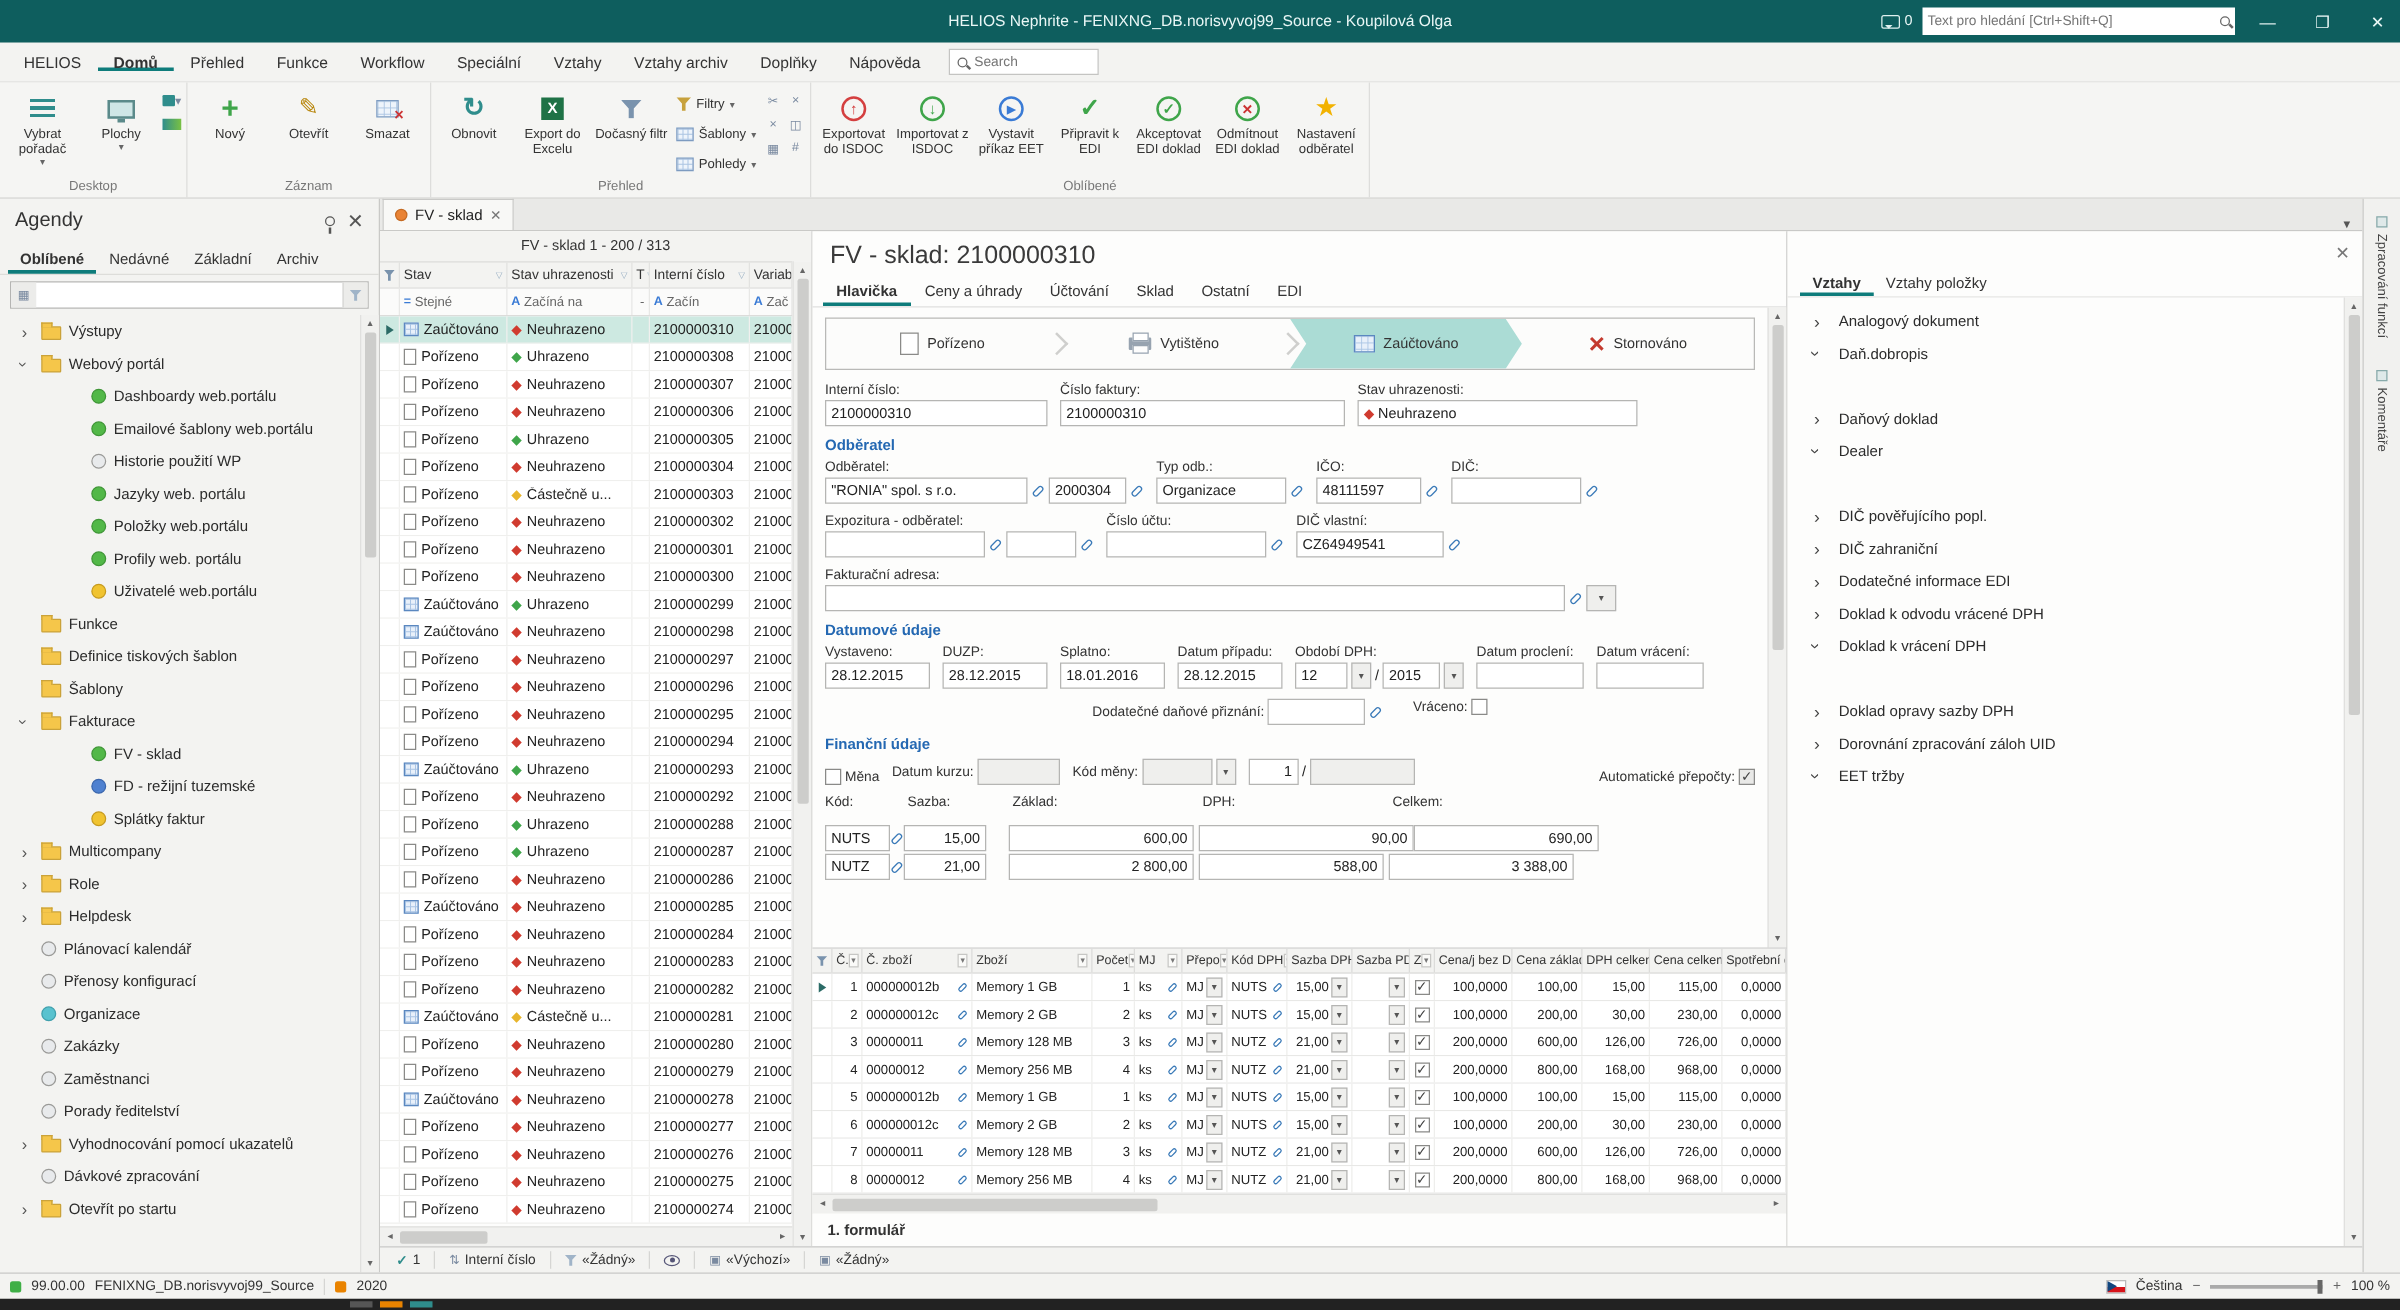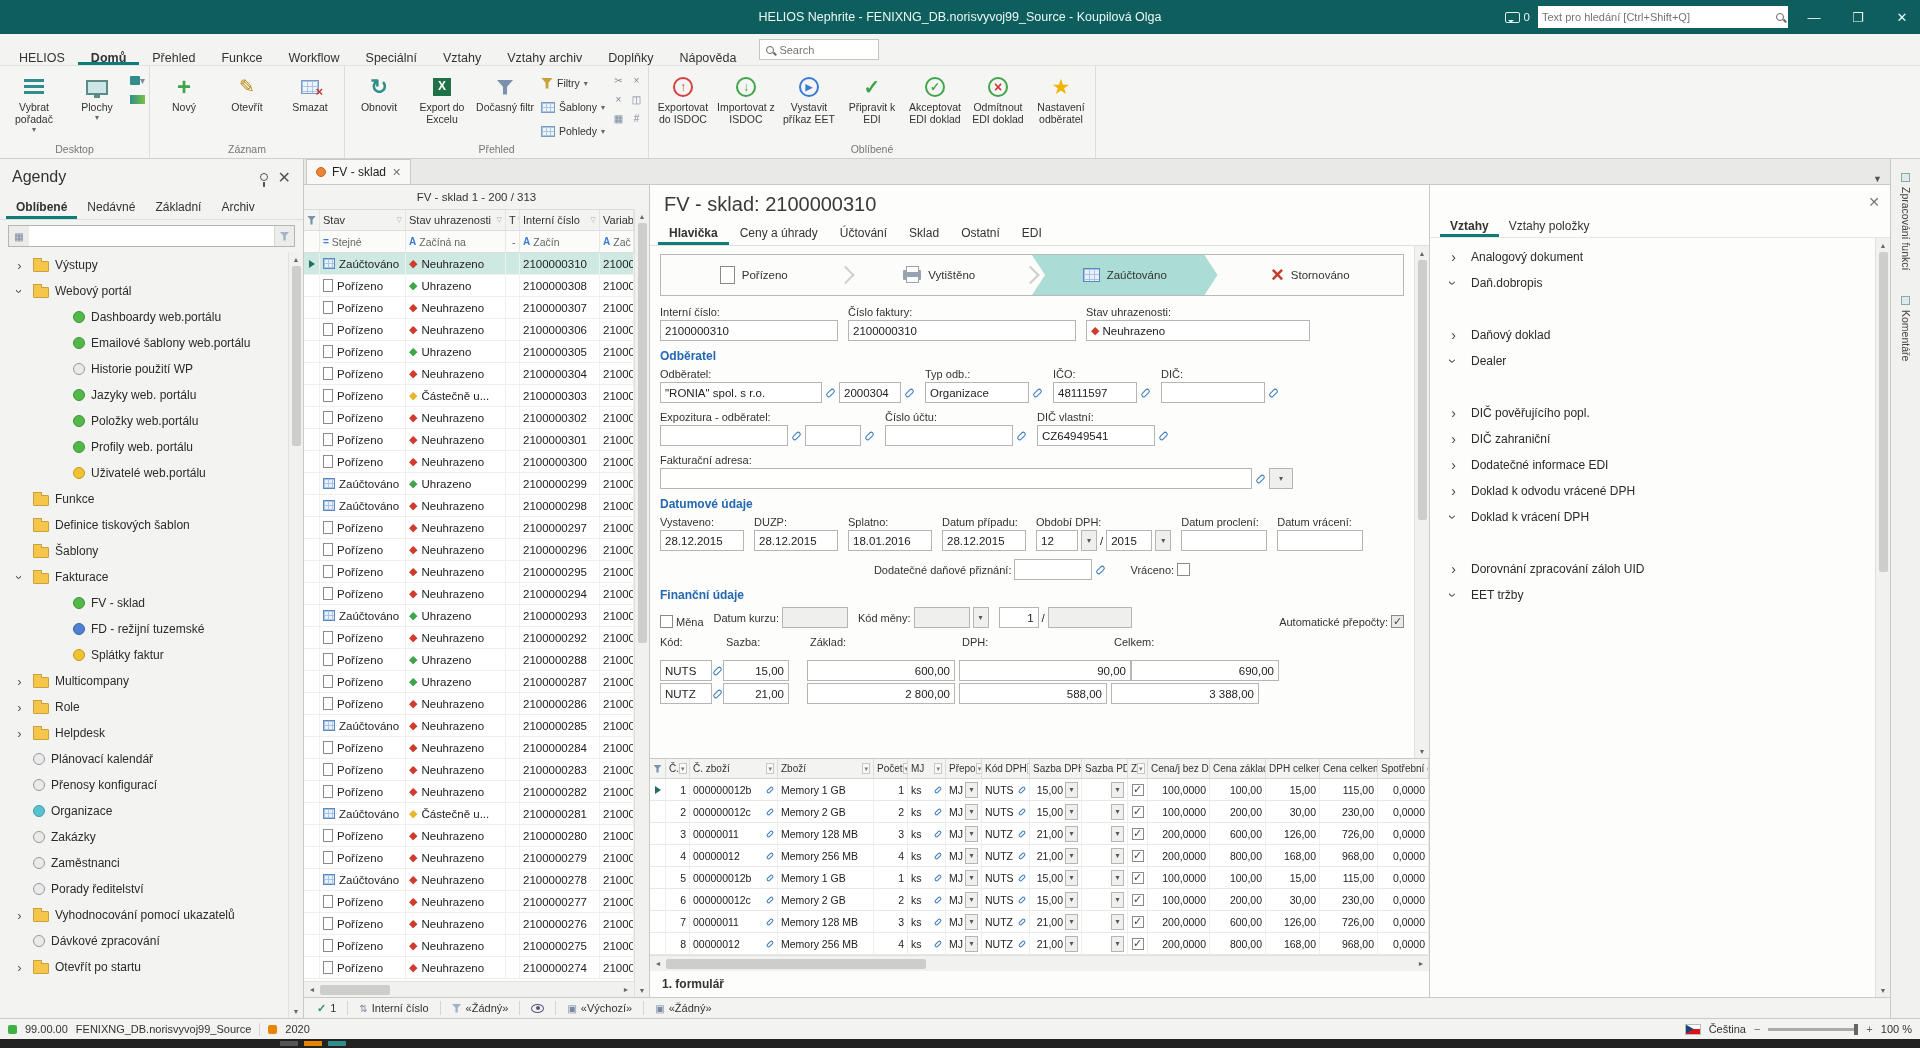--- a/index.html
+++ b/index.html
@@ -15,21 +15,21 @@
 .tb-chat{display:flex;align-items:center;gap:4px}
 .ico-bubble{width:15px;height:11px;border:1.5px solid #dff1f0;border-radius:2px;position:relative}
 .ico-bubble::after{content:"";position:absolute;left:2px;bottom:-4px;border:3px solid transparent;border-top-color:#dff1f0}
 .tb-search{display:flex;align-items:center;background:#fff;height:22px;width:250px;padding:0 4px}
 .tb-search input{border:none;outline:none;flex:1;font-size:11px;color:#333;font-family:"Liberation Sans",sans-serif}
 .ico-mag{width:8px;height:8px;border:1.5px solid #666;border-radius:50%;position:relative;flex:0 0 auto}
 .ico-mag::after{content:"";position:absolute;left:6px;top:6px;width:4px;height:1.5px;background:#666;transform:rotate(45deg)}
 .tb-btn{width:36px;height:34px;display:flex;align-items:center;justify-content:center;font-size:13px;color:#eaf7f6}
 
 .mb{height:32px;background:#f3f3f1;display:flex;align-items:center;padding:0 6px;border-bottom:1px solid #e2e2e0;flex:0 0 auto}
-.mb-items{display:flex;align-items:flex-end;height:100%}
+.mb-items{display:flex;align-items:center;height:100%}
 .mitem{display:flex;align-items:center;padding:0 13px;font-size:12.5px;color:#333;cursor:default}
 .mitem.on{font-weight:bold;box-shadow:inset 0 -3px 0 #0e7c7b}
 .mb-search{display:flex;align-items:center;gap:5px;border:1px solid #c4c4c2;background:#fff;height:21px;width:120px;padding:0 6px;margin-left:10px}
 .mb-search input{border:none;outline:none;width:80px;font-size:11px;color:#555;font-family:"Liberation Sans",sans-serif}
 
 .ribbon{height:93px;background:#f5f5f3;border-bottom:1px solid #cfcfcd;display:flex;flex:0 0 auto}
 .rg{display:flex;flex-direction:column;border-right:1px solid #dddddb;padding:2px 3px 0}
 .rg-b{flex:1;display:flex;align-items:stretch;gap:1px}
 .rg-l{height:16px;text-align:center;font-size:10.5px;color:#777;line-height:15px}
 .rb{width:62px;display:flex;flex-direction:column;align-items:center;text-align:center;font-size:10.5px;line-height:1.15;padding-top:5px;color:#333}
@@ -164,21 +164,21 @@
 .wfstage:not(:last-of-type)::after{content:"";position:absolute;right:-5px;top:50%;width:11px;height:11px;border-top:2px solid #cfcfcd;border-right:2px solid #cfcfcd;transform:translateY(-50%) rotate(45deg);z-index:2}
 .wfstage.active{background:#abdcd5;clip-path:polygon(0 0,calc(100% - 13px) 0,100% 50%,calc(100% - 13px) 100%,0 100%,13px 50%)}
 .wfstage.active::after{display:none}
 .wf-page{width:15px;height:18px;background:#fff;border:1px solid #8a8a88}
 .wf-print{position:relative;width:18px;height:10px;background:#97a3b0;border-radius:1px}
 .wf-print::before{content:"";position:absolute;left:3px;top:-4px;width:11px;height:5px;background:#fff;border:1px solid #97a3b0}
 .wf-print::after{content:"";position:absolute;left:3px;bottom:-3px;width:11px;height:5px;background:#fdfdfd;border:1px solid #97a3b0}
 .wf-grid{width:17px;height:14px;border:1px solid #5b88c0;background:linear-gradient(#a9c4e4 1px,transparent 1px),linear-gradient(90deg,#a9c4e4 1px,transparent 1px);background-size:5px 5px;background-color:#e8f0fa}
 .wf-x{color:#c43a2e;font-size:22px;font-weight:bold;line-height:14px}
 .wf-x::before{content:"×"}
-.frow{display:flex;align-items:center;gap:10px;margin-bottom:8px}
+.frow{display:flex;align-items:flex-start;gap:10px;margin-bottom:8px}
 .fld{display:flex;flex-direction:column;gap:2px}
 .lbl{font-size:11px;color:#333;white-space:nowrap}
 .inp{height:21px;border:1px solid #b5b5b3;background:#fff;display:flex;align-items:center;padding:0 4px;font-size:11.5px;gap:3px;overflow:hidden;white-space:nowrap}
 .inp .v{overflow:hidden;text-overflow:ellipsis}
 .inp.r{justify-content:flex-end}
 .inrow{display:flex;align-items:center;gap:3px}
 .lnk{display:inline-block;width:5px;height:10px;border:1.5px solid #3a7ab8;border-radius:3px;transform:rotate(45deg);margin:0 3px;flex:0 0 auto}
 .cmb{width:16px;height:21px;border:1px solid #b5b5b3;background:#efefed;display:flex;align-items:center;justify-content:center;flex:0 0 auto}
 .cmb::before{content:"▾";font-size:8px;color:#555}
 .cb{width:13px;height:13px;border:1px solid #8a8a88;background:#fff;display:inline-flex;align-items:center;justify-content:center;flex:0 0 auto}
@@ -1937,20 +1937,24 @@
                 <div class="vz-item">
                   <i class="tchev chev-r"></i>
                   <span>Doklad k odvodu vrácené DPH</span>
                 </div>
 
                 <div class="vz-item expanded">
                   <i class="tchev chev-d"></i>
                   <span>Doklad k vrácení DPH</span>
                 </div>
 
+                <div class="vz-item">
+                  <i class="tchev chev-r"></i>
+                  <span>Doklad opravy sazby DPH</span>
+                </div>
 
                 <div class="vz-item">
                   <i class="tchev chev-r"></i>
                   <span>Dorovnání zpracování záloh UID</span>
                 </div>
 
 
                 <div class="vz-item expanded">
                   <i class="tchev chev-d"></i>
                   <span>EET tržby</span>

